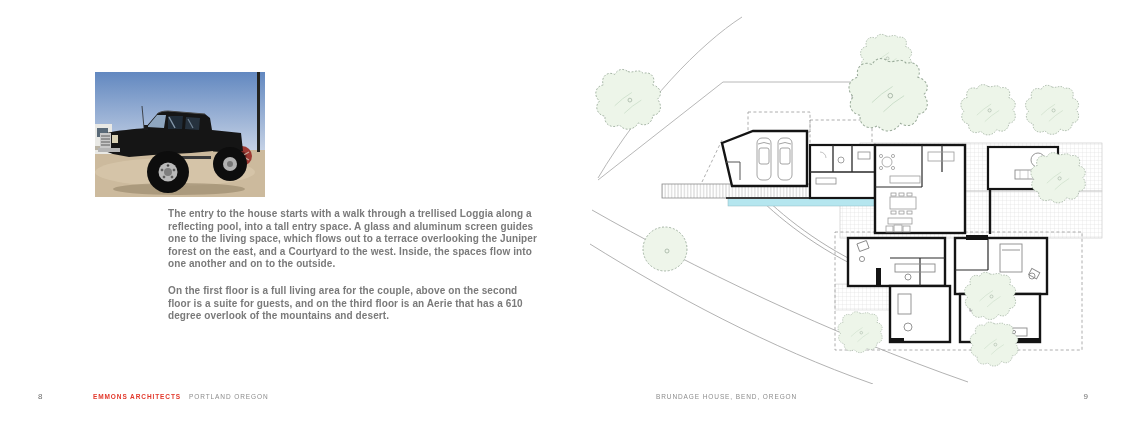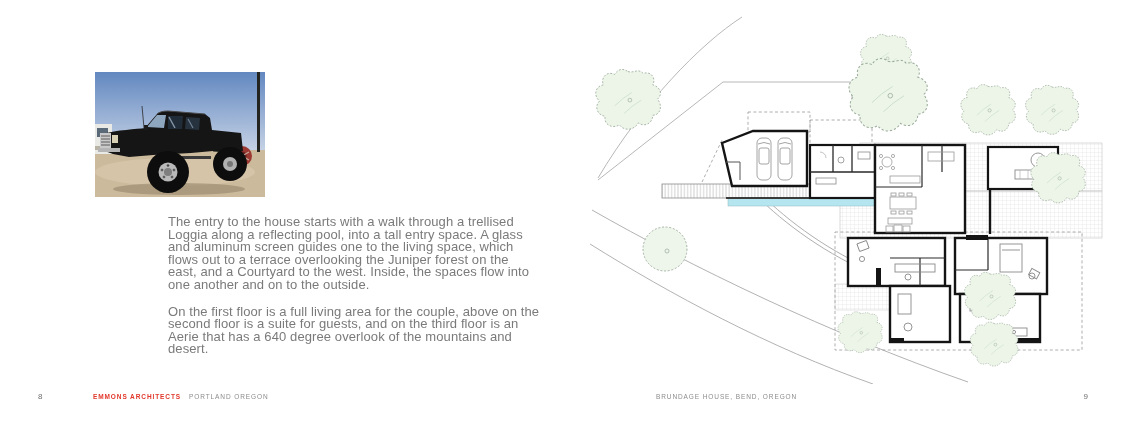--- a/index.html
+++ b/index.html
@@ -2,22 +2,22 @@
 <html><head>
 <meta charset="utf-8">
 <style>
   html,body{margin:0;padding:0;background:#ffffff;}
   #spread{
     position:relative;width:1128px;height:429px;background:#ffffff;overflow:hidden;
     font-family:"Liberation Sans", sans-serif;
   }
   .photo{position:absolute;left:95px;top:72px;width:170px;height:125px;overflow:hidden;}
   .bodytext{
-    position:absolute;left:168px;top:216px;width:372px;
-    font-size:13px;line-height:12.6px;color:#7a7a7a;letter-spacing:0.1px;
+    position:absolute;left:168px;top:208px;width:372px;
+    font-size:10px;line-height:12.6px;color:#7a7a7a;letter-spacing:0.1px;font-weight:bold;
   }
   .bodytext .para{margin:0 0 14px 0;}
   .footer{position:absolute;top:393px;height:12px;font-size:6.5px;letter-spacing:0.9px;color:#8c8c8c;}
   .pageno{position:absolute;top:392px;font-size:8px;color:#6e6e6e;}
   .brand{font-weight:bold;color:#e2382b;}
   .loc{color:#8c8c8c;margin-left:8px;}
   .plan{position:absolute;left:590px;top:12px;width:522px;height:372px;}
 </style>
 </head>
 <body>
@@ -88,21 +88,21 @@
           <circle cx="135" cy="92" r="7" fill="#b2b2b2"></circle>
           <circle cx="135" cy="92" r="3" fill="#777"></circle>
         </g>
       </svg>
     </div>
 
     <div class="bodytext">
       <p class="para">The entry to the house starts with a walk through a trellised Loggia along a reflecting pool, into a tall entry space. A glass and aluminum screen guides one to the living space, which flows out to a terrace overlooking the Juniper forest on the east, and a Courtyard to the west. Inside, the spaces flow into one another and on to the outside.</p>
       <p class="para">
         </p>
-        <div>On the first floor is a full living area for the couple, above on the second floor is a suite for guests, and on the third floor is an Aerie that has a 640 degree overlook of the mountains and desert.</div>
+        <div>On the first floor is a full living area for the couple, above on the second floor is a suite for guests, and on the third floor is an Aerie that has a 610 degree overlook of the mountains and desert.</div>
       <p></p>
     </div>
 
     <div class="pageno" style="left:38px;">8</div>
     <div class="footer" style="left:93px;">
       <span class="brand">EMMONS ARCHITECTS</span><span class="loc">PORTLAND OREGON</span>
     </div>
   </div>
 
   <div>

